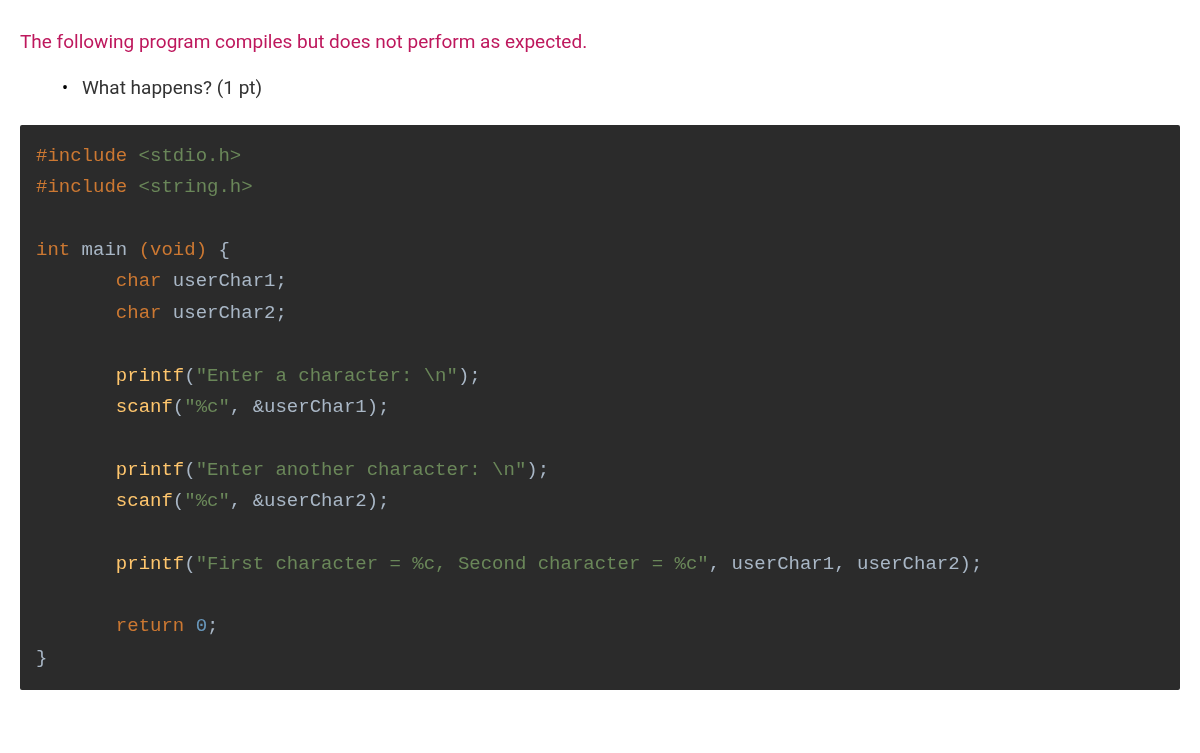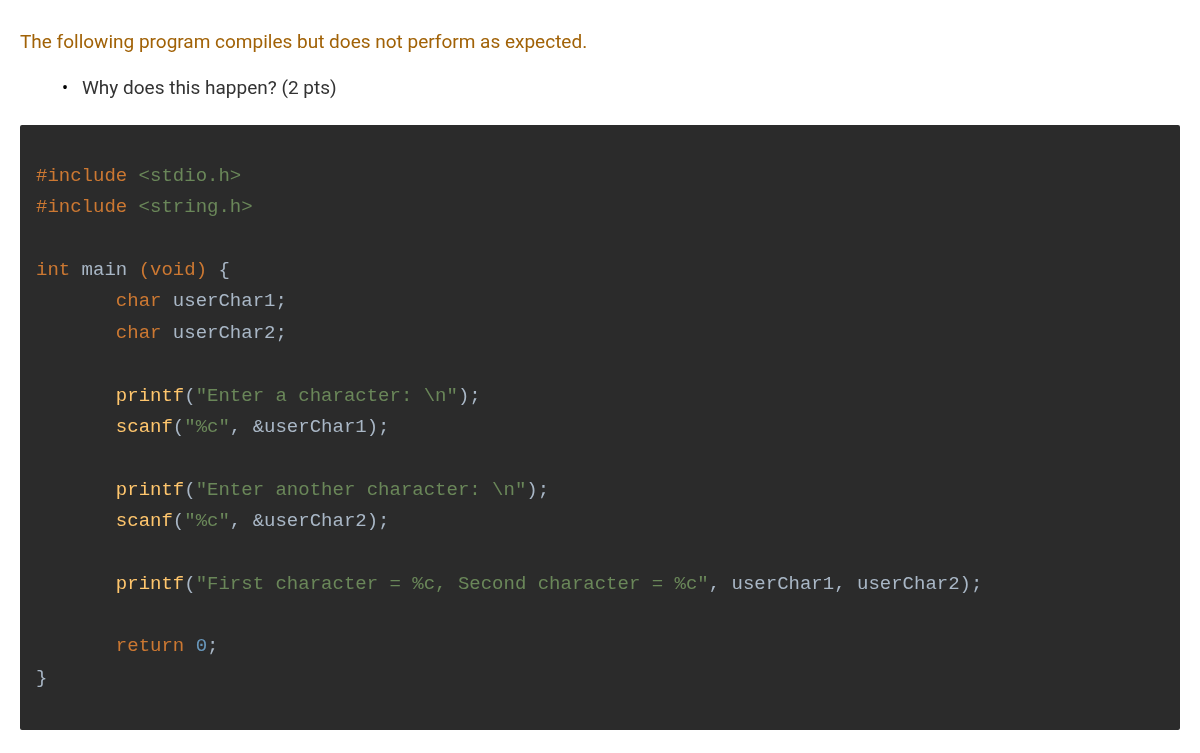--- a/index.html
+++ b/index.html
@@ -12,21 +12,21 @@
       background: #ffffff;
       padding: 28px 20px 20px 20px;
       font-size: 18px;
       color: #333333;
       line-height: 1.5;
     }
     .intro-text {
       margin-bottom: 18px;
       font-size: 19px;
       font-weight: 400;
-      color: #a16207;
+      color: #be185d;
     }
     .question-list {
       list-style: none;
       margin-left: 42px;
       margin-bottom: 24px;
     }
     .question-list li {
       position: relative;
       padding-left: 20px;
       font-size: 19px;
@@ -37,21 +37,21 @@
       content: "\2022";
       position: absolute;
       left: 0;
       font-size: 18px;
       color: #000000;
       top: 0;
     }
     .code-block {
       background: #2b2b2b;
       color: #a9b7c6;
-      padding: 36px 16px;
+      padding: 16px 16px;
       font-family: 'Consolas', 'Monaco', 'Courier New', monospace;
       font-size: 19px;
       line-height: 1.65;
       white-space: pre;
       overflow-x: auto;
       border-radius: 2px;
     }
     .tok-preproc { color: #cc7832; }
     .tok-include { color: #6a8759; }
     .tok-keyword { color: #cc7832; }
@@ -60,21 +60,21 @@
     .tok-string { color: #6a8759; }
     .tok-number { color: #6897bb; }
     .tok-plain { color: #a9b7c6; }
   </style>
 </head>
 <body>
 
 <p class="intro-text">The following program compiles but does not perform as expected.</p>
 
 <ul class="question-list">
-  <li>Why does this happen? (2 pts)</li>
+  <li>What happens? (1 pt)</li>
 </ul>
 
 <div class="code-block"><span class="tok-preproc">#include</span><span class="tok-include"> &lt;stdio.h&gt;</span>
 <span class="tok-preproc">#include</span><span class="tok-include"> &lt;string.h&gt;</span>
 
 <span class="tok-keyword">int</span><span class="tok-plain"> main </span><span class="tok-keyword">(void)</span><span class="tok-plain"> {</span>
        <span class="tok-type">char</span><span class="tok-plain"> userChar1;</span>
        <span class="tok-type">char</span><span class="tok-plain"> userChar2;</span>
 
        <span class="tok-func">printf</span><span class="tok-plain">(</span><span class="tok-string">"Enter a character: \n"</span><span class="tok-plain">);</span>

